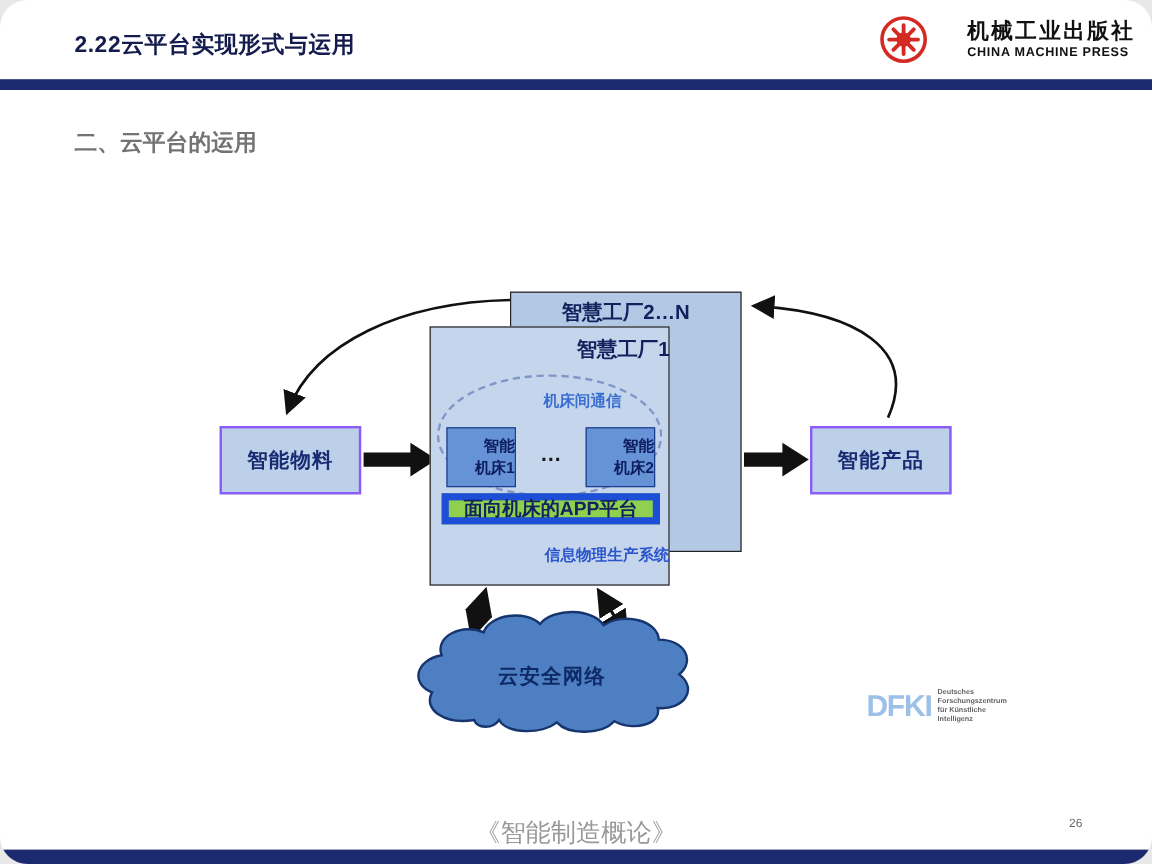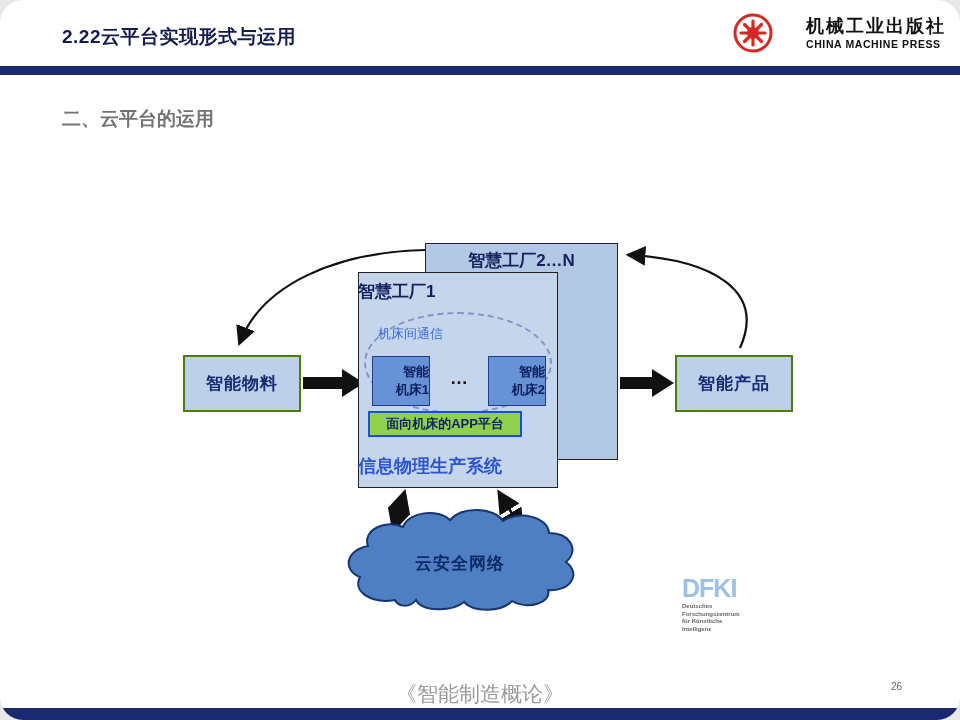--- a/index.html
+++ b/index.html
@@ -30,65 +30,65 @@
   .factory-n{
     left:425px;top:243px;width:193px;height:217px;background:#b3c8e4;
     border:1.5px solid #222222;z-index:2;text-align:center;
   }
   .factory-n-label{margin-top:5px;font-size:17px;color:#13205e;font-weight:bold;}
   .factory-1{
     left:358px;top:272px;width:200px;height:216px;background:#c5d6ec;
     border:1.5px solid #222222;z-index:3;
   }
   .factory-1-label{
-    position:absolute;left:358px;top:280px;width:200px;text-align:left;
+    position:absolute;left:358px;top:280px;width:200px;text-align:right;
     font-size:17px;color:#13205e;font-weight:bold;z-index:4;
   }
   .comm-ellipse{
     position:absolute;left:364px;top:312px;width:188px;height:102px;
     border:2px dashed #8096c8;border-radius:50%;z-index:4;box-sizing:border-box;
   }
   .comm-label{
-    position:absolute;left:378px;top:325px;width:120px;text-align:left;
-    font-size:13px;font-weight:normal;color:#3a6fd0;z-index:5;
+    position:absolute;left:398px;top:325px;width:120px;text-align:right;
+    font-size:13px;font-weight:bold;color:#3a6fd0;z-index:5;
   }
   .machine{
     position:absolute;top:356px;width:58px;height:50px;background:#6593d6;
     border:1.5px solid #1c3d8f;color:#0d1d5e;font-size:13px;font-weight:bold;
     display:flex;flex-direction:column;align-items:flex-end;justify-content:center;
     line-height:1.35;z-index:5;box-sizing:border-box;text-align:center;
   }
   .machine-1{left:372px;}
   .machine-2{left:488px;}
   .machines-dots{
     position:absolute;left:434px;top:368px;width:50px;text-align:center;
     font-size:18px;font-weight:bold;color:#1a1a1a;z-index:5;
   }
   .app-bar{
-    position:absolute;left:368px;top:411px;width:154px;height:26px;background:#8fd14f;
-    border:2px solid #1d4ed8;color:#10235f;font-size:13px;font-weight:bold;
+    position:absolute;left:368px;top:411px;width:182px;height:26px;background:#8fd14f;
+    border:6px solid #1d4ed8;color:#10235f;font-size:16px;font-weight:bold;
     display:flex;align-items:center;justify-content:center;z-index:5;box-sizing:border-box;
   }
   .cps-label{
-    position:absolute;left:358px;top:454px;width:200px;text-align:left;
-    font-size:18px;font-weight:bold;color:#2b55cc;z-index:5;
+    position:absolute;left:358px;top:454px;width:200px;text-align:right;
+    font-size:13px;font-weight:bold;color:#2b55cc;z-index:5;
   }
   .side-box{
-    top:355px;width:118px;height:57px;background:#bcd0ea;border:2px solid #4d7c0f;
+    top:355px;width:118px;height:57px;background:#bcd0ea;border:2px solid #8b5cf6;
     color:#172a72;font-size:17px;display:flex;align-items:center;justify-content:center;
     z-index:2;letter-spacing:1px;
   }
   .material-box{left:183px;}
   .product-box{left:675px;}
   .cloud-label{
     position:absolute;left:380px;top:552px;width:160px;text-align:center;
     font-size:17px;font-weight:bold;color:#0e2a66;z-index:3;letter-spacing:1px;
   }
   .dfki{
-    position:absolute;left:682px;top:574px;display:flex;align-items:flex-start;z-index:2;flex-direction:column;
+    position:absolute;left:722px;top:574px;display:flex;align-items:center;z-index:2;
   }
   .dfki-logo{
     font-size:25px;font-weight:bold;color:#9cc0e8;letter-spacing:-1px;margin-right:5px;
     font-family:"Liberation Sans","DejaVu Sans",sans-serif;
   }
   .dfki-caption{
     width:66px;font-size:6px;line-height:1.25;color:#666666;font-weight:bold;
   }
   
   .footer-book{

